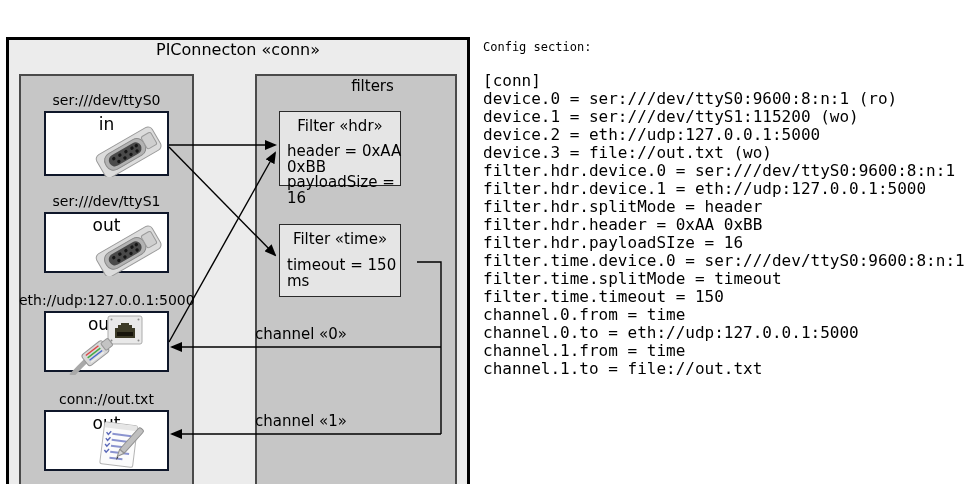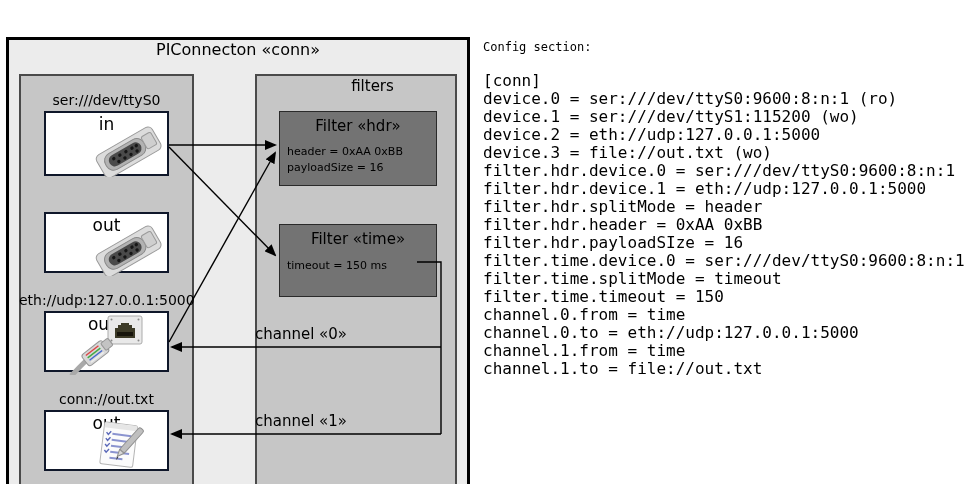--- a/index.html
+++ b/index.html
@@ -33,24 +33,24 @@
   .dev-label {
     left: 19px; width: 175px; text-align: center; font-size: 14px; line-height: 16px;
   }
   .dev-box {
     left: 44px; width: 125px; background: #ffffff; border: 2px solid #0f172a;
   }
   .port-name { width: 100%; text-align: center; font-size: 17px; line-height: 19px; top: 2px; left: 0; }
   .port-name.left { text-align: center; padding-left: 12px; }
 
   .filter-box {
-    left: 279px; width: 158px; background: #737373; border: 1.5px solid #2a2a2a;
+    left: 279px; width: 122px; background: #e5e5e5; border: 1.5px solid #2a2a2a;
   }
   .filter-title { left: 0; top: 5px; width: 100%; text-align: center; font-size: 15px; }
-  .filter-props { left: 7px; top: 32px; width: 126px; font-size: 11px; line-height: 15.5px; white-space: pre-line; }
+  .filter-props { left: 7px; top: 32px; width: 126px; font-size: 15px; line-height: 15.5px; white-space: pre-line; }
   .filter-box.time .filter-props { top: 33px; }
 
   .channel-label {
     left: 255px; width: 166px; font-size: 15px; line-height: 17px;
   }
 
   
   .config-heading {
     left: 483px; top: 8px;
     font-family: "DejaVu Sans Mono", monospace; font-weight: normal; font-size: 12px;
@@ -94,20 +94,21 @@
           <circle cx="27" cy="30" r="1.7"></circle>
             <circle cx="34" cy="30" r="1.7"></circle>
             <circle cx="41" cy="30" r="1.7"></circle>
             <circle cx="48" cy="30" r="1.7"></circle>
         </g>
         <rect x="58" y="20" width="11" height="14" rx="2" fill="#cfcfcf" stroke="#9a9a9a"></rect>
       </g>
     </svg>
   </div>
 
+  <div class="abs dev-label" style="top:161px">ser:///dev/ttyS1</div>
   <div class="abs dev-box" style="top:180px; height:61px">
     <div class="abs port-name">out</div>
     <svg class="abs icon" style="left:42px; top:10px" width="82" height="52" viewBox="0 0 82 52">
       <g transform="rotate(-30 41 26)">
         <rect x="8" y="14" width="64" height="26" rx="5" fill="#dcdcdc" stroke="#9a9a9a"></rect>
         <rect x="14" y="18" width="44" height="18" rx="8" fill="#b2b2b2" stroke="#8a8a8a"></rect>
         <rect x="18" y="21" width="36" height="12" rx="6" fill="#4a4a4a"></rect>
         <g fill="#161616">
           <circle cx="24" cy="25" r="1.7"></circle>
             <circle cx="31" cy="25" r="1.7"></circle>

